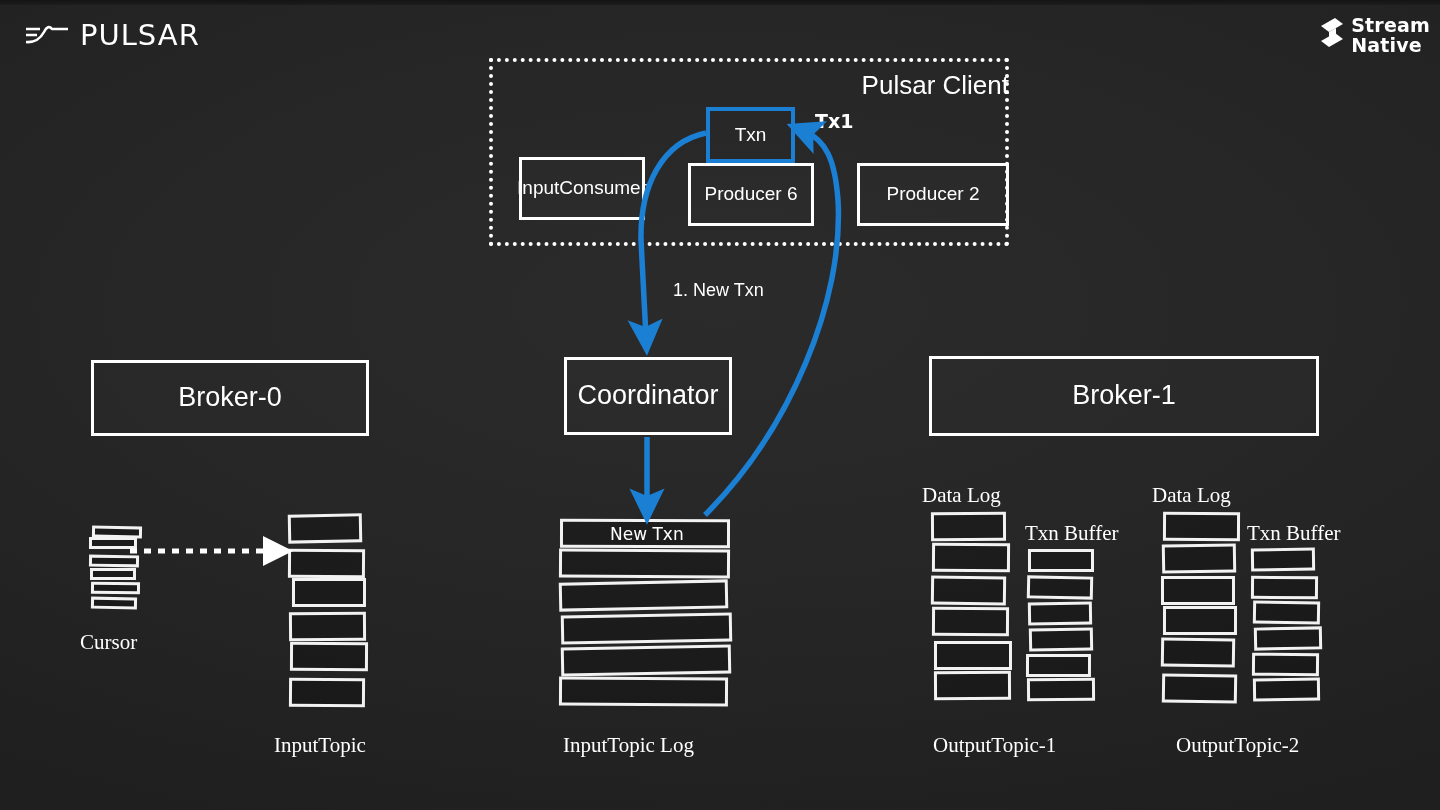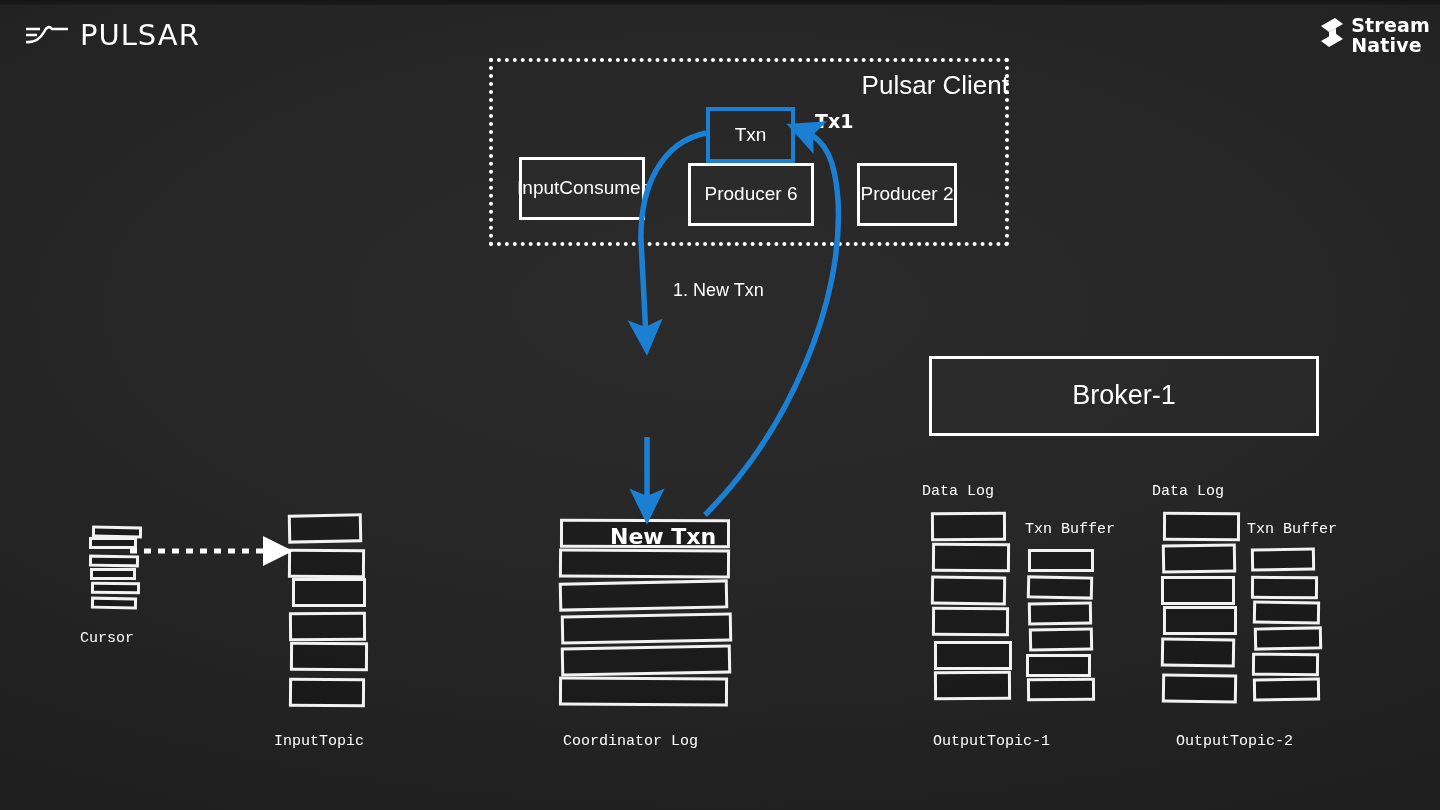--- a/index.html
+++ b/index.html
@@ -98,27 +98,27 @@
   }
 
   
   .stack { position: absolute; }
   .stack .cell {
     position:absolute;
     border: 3px solid #f2f2f2;
     background: rgba(0,0,0,0.25);
   }
   .caption {
-    position:absolute; color:#ffffff; font-size: 15px; white-space: nowrap;
-    font-family: Liberation Mono, monospace;
+    position:absolute; color:#ffffff; font-size: 21px; white-space: nowrap;
+    font-family: Liberation Serif, serif;
   }
 
   .newtxn-cell-label{
     position:absolute;
-    color:#ffffff; font-size:22px; font-weight:bold;
+    color:#ffffff; font-size:17px; font-weight:normal;
     font-family:"DejaVu Sans", sans-serif;
     white-space:nowrap;
   }
 
   svg.overlay {
     position:absolute; left:0; top:0; width:1440px; height:810px;
     pointer-events:none; overflow:visible;
   }
 </style>
 </head>
@@ -153,25 +153,27 @@
   <div class="txn-box">Txn</div>
   <div class="tx1-label">Tx1</div>
 
   <div class="box" style="left:519px; top:157px; width:126px; height:63px; flex-direction:row;">
     <span>Input</span>
     <span>Consumer</span>
   </div>
 
   <div class="box" style="left:688px; top:163px; width:126px; height:63px;">Producer 6</div>
 
-  <div class="box" style="left:857px; top:163px; width:100px; height:63px;">Producer 2</div>
+  <div class="box" style="left:857px; top:163px; width:152px; height:63px;">Producer 2</div>
 
   <div class="newtxn-label">1. New Txn</div>
 
-
+  <div class="box big" style="left:91px; top:360px; width:278px; height:76px;">Broker-0</div>
+
+  <div class="box big" style="left:564px; top:357px; width:168px; height:78px;">Coordinator</div>
 
   <div class="box big" style="left:929px; top:356px; width:390px; height:80px;">Broker-1</div>
 
   <div class="stack" id="cursor-stack" style="left:88px; top:524px; width:54px; height:88px;">
       <div class="cell" style="left: 3.85544px; top: 1.51809px; width: 50.1085px; height: 11.6667px; transform: rotate(1.01deg);"></div>
       <div class="cell" style="left: 1.49784px; top: 13.2604px; width: 48.1192px; height: 11.6667px; transform: rotate(0.1deg);"></div>
       <div class="cell" style="left: 0.613419px; top: 30.8523px; width: 50.3209px; height: 11.6667px; transform: rotate(0.95deg);"></div>
       <div class="cell" style="left: 1.81427px; top: 44.4653px; width: 45.9446px; height: 11.6667px; transform: rotate(-0.04deg);"></div>
       <div class="cell" style="left: 2.65877px; top: 58.3443px; width: 49.4143px; height: 11.6667px; transform: rotate(0.62deg);"></div>
       <div class="cell" style="left: 2.63082px; top: 73.0511px; width: 45.6392px; height: 11.6667px; transform: rotate(1.07deg);"></div>
@@ -190,21 +192,21 @@
 
   <div class="stack" id="txn-log-stack" style="left:558px; top:519px; width:176px; height:190px;">
       <div class="cell" style="left: 2.25618px; top: 0.209601px; width: 170.291px; height: 28.6667px; transform: rotate(0.14deg);"></div>
       <div class="cell" style="left: 0.603201px; top: 29.988px; width: 170.749px; height: 28.6667px; transform: rotate(0.35deg);"></div>
       <div class="cell" style="left: 1.27179px; top: 62.3515px; width: 169.385px; height: 28.6667px; transform: rotate(-1.14deg);"></div>
       <div class="cell" style="left: 3.09716px; top: 95.1455px; width: 171.462px; height: 28.6667px; transform: rotate(-1.03deg);"></div>
       <div class="cell" style="left: 2.82461px; top: 126.584px; width: 169.922px; height: 28.6667px; transform: rotate(-1.08deg);"></div>
       <div class="cell" style="left: 1.19366px; top: 158.161px; width: 168.974px; height: 28.6667px; transform: rotate(0.34deg);"></div>
     </div>
   <div class="newtxn-cell-label" style="left:610px; top:524px;">New Txn</div>
-  <div class="caption" style="left:563px; top:733px;">Coordinator Log</div>
+  <div class="caption" style="left:563px; top:733px;">InputTopic Log</div>
 
   <div class="caption" style="left:922px; top:483px;">Data Log</div>
   <div class="stack" id="ot1-datalog" style="left:930px; top:512px; width:82px; height:192px;">
       <div class="cell" style="left: 1.44443px; top: -0.454559px; width: 75.3687px; height: 29px; transform: rotate(-0.3deg);"></div>
       <div class="cell" style="left: 1.5339px; top: 31.1863px; width: 77.8303px; height: 29px; transform: rotate(0.4deg);"></div>
       <div class="cell" style="left: 1.00947px; top: 64.3999px; width: 74.9803px; height: 29px; transform: rotate(0.71deg);"></div>
       <div class="cell" style="left: 2.24069px; top: 94.9075px; width: 77.386px; height: 29px; transform: rotate(0.32deg);"></div>
       <div class="cell" style="left: 3.85654px; top: 128.892px; width: 77.8px; height: 29px; transform: rotate(-0.05deg);"></div>
       <div class="cell" style="left: 3.54223px; top: 159.475px; width: 77.2494px; height: 29px; transform: rotate(-0.34deg);"></div>
     </div>

